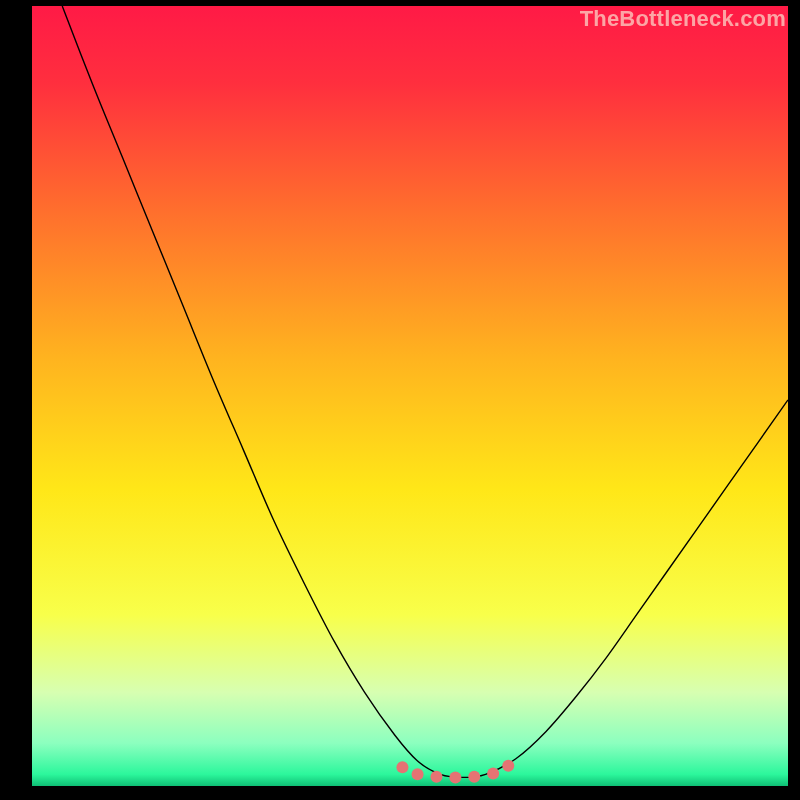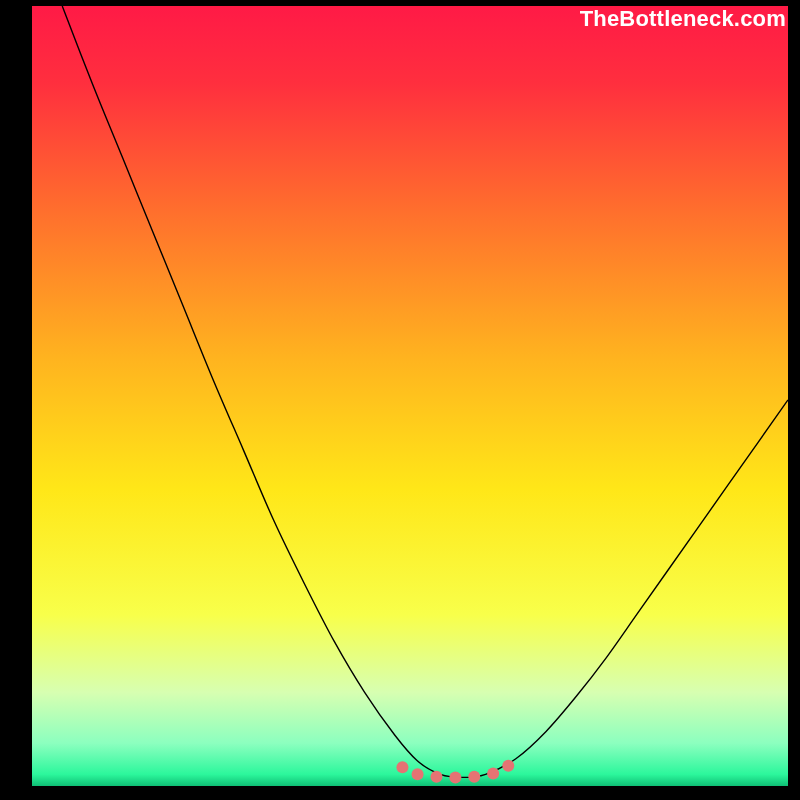--- a/index.html
+++ b/index.html
@@ -25,21 +25,21 @@
     width: 756px;
     height: 780px;
   }
   .watermark {
     position: absolute;
     top: 6px;
     right: 14px;
     font-family: Arial, Helvetica, sans-serif;
     font-size: 22px;
     font-weight: 600;
-    color: #ffffff;
+    color: #fca5a5;
     letter-spacing: 0.2px;
     user-select: none;
   }
 </style>
 </head>
 <body>
 
 <div class="chart-frame">
   <svg class="plot-area" viewBox="0 0 756 780" preserveAspectRatio="none">
     <defs>

